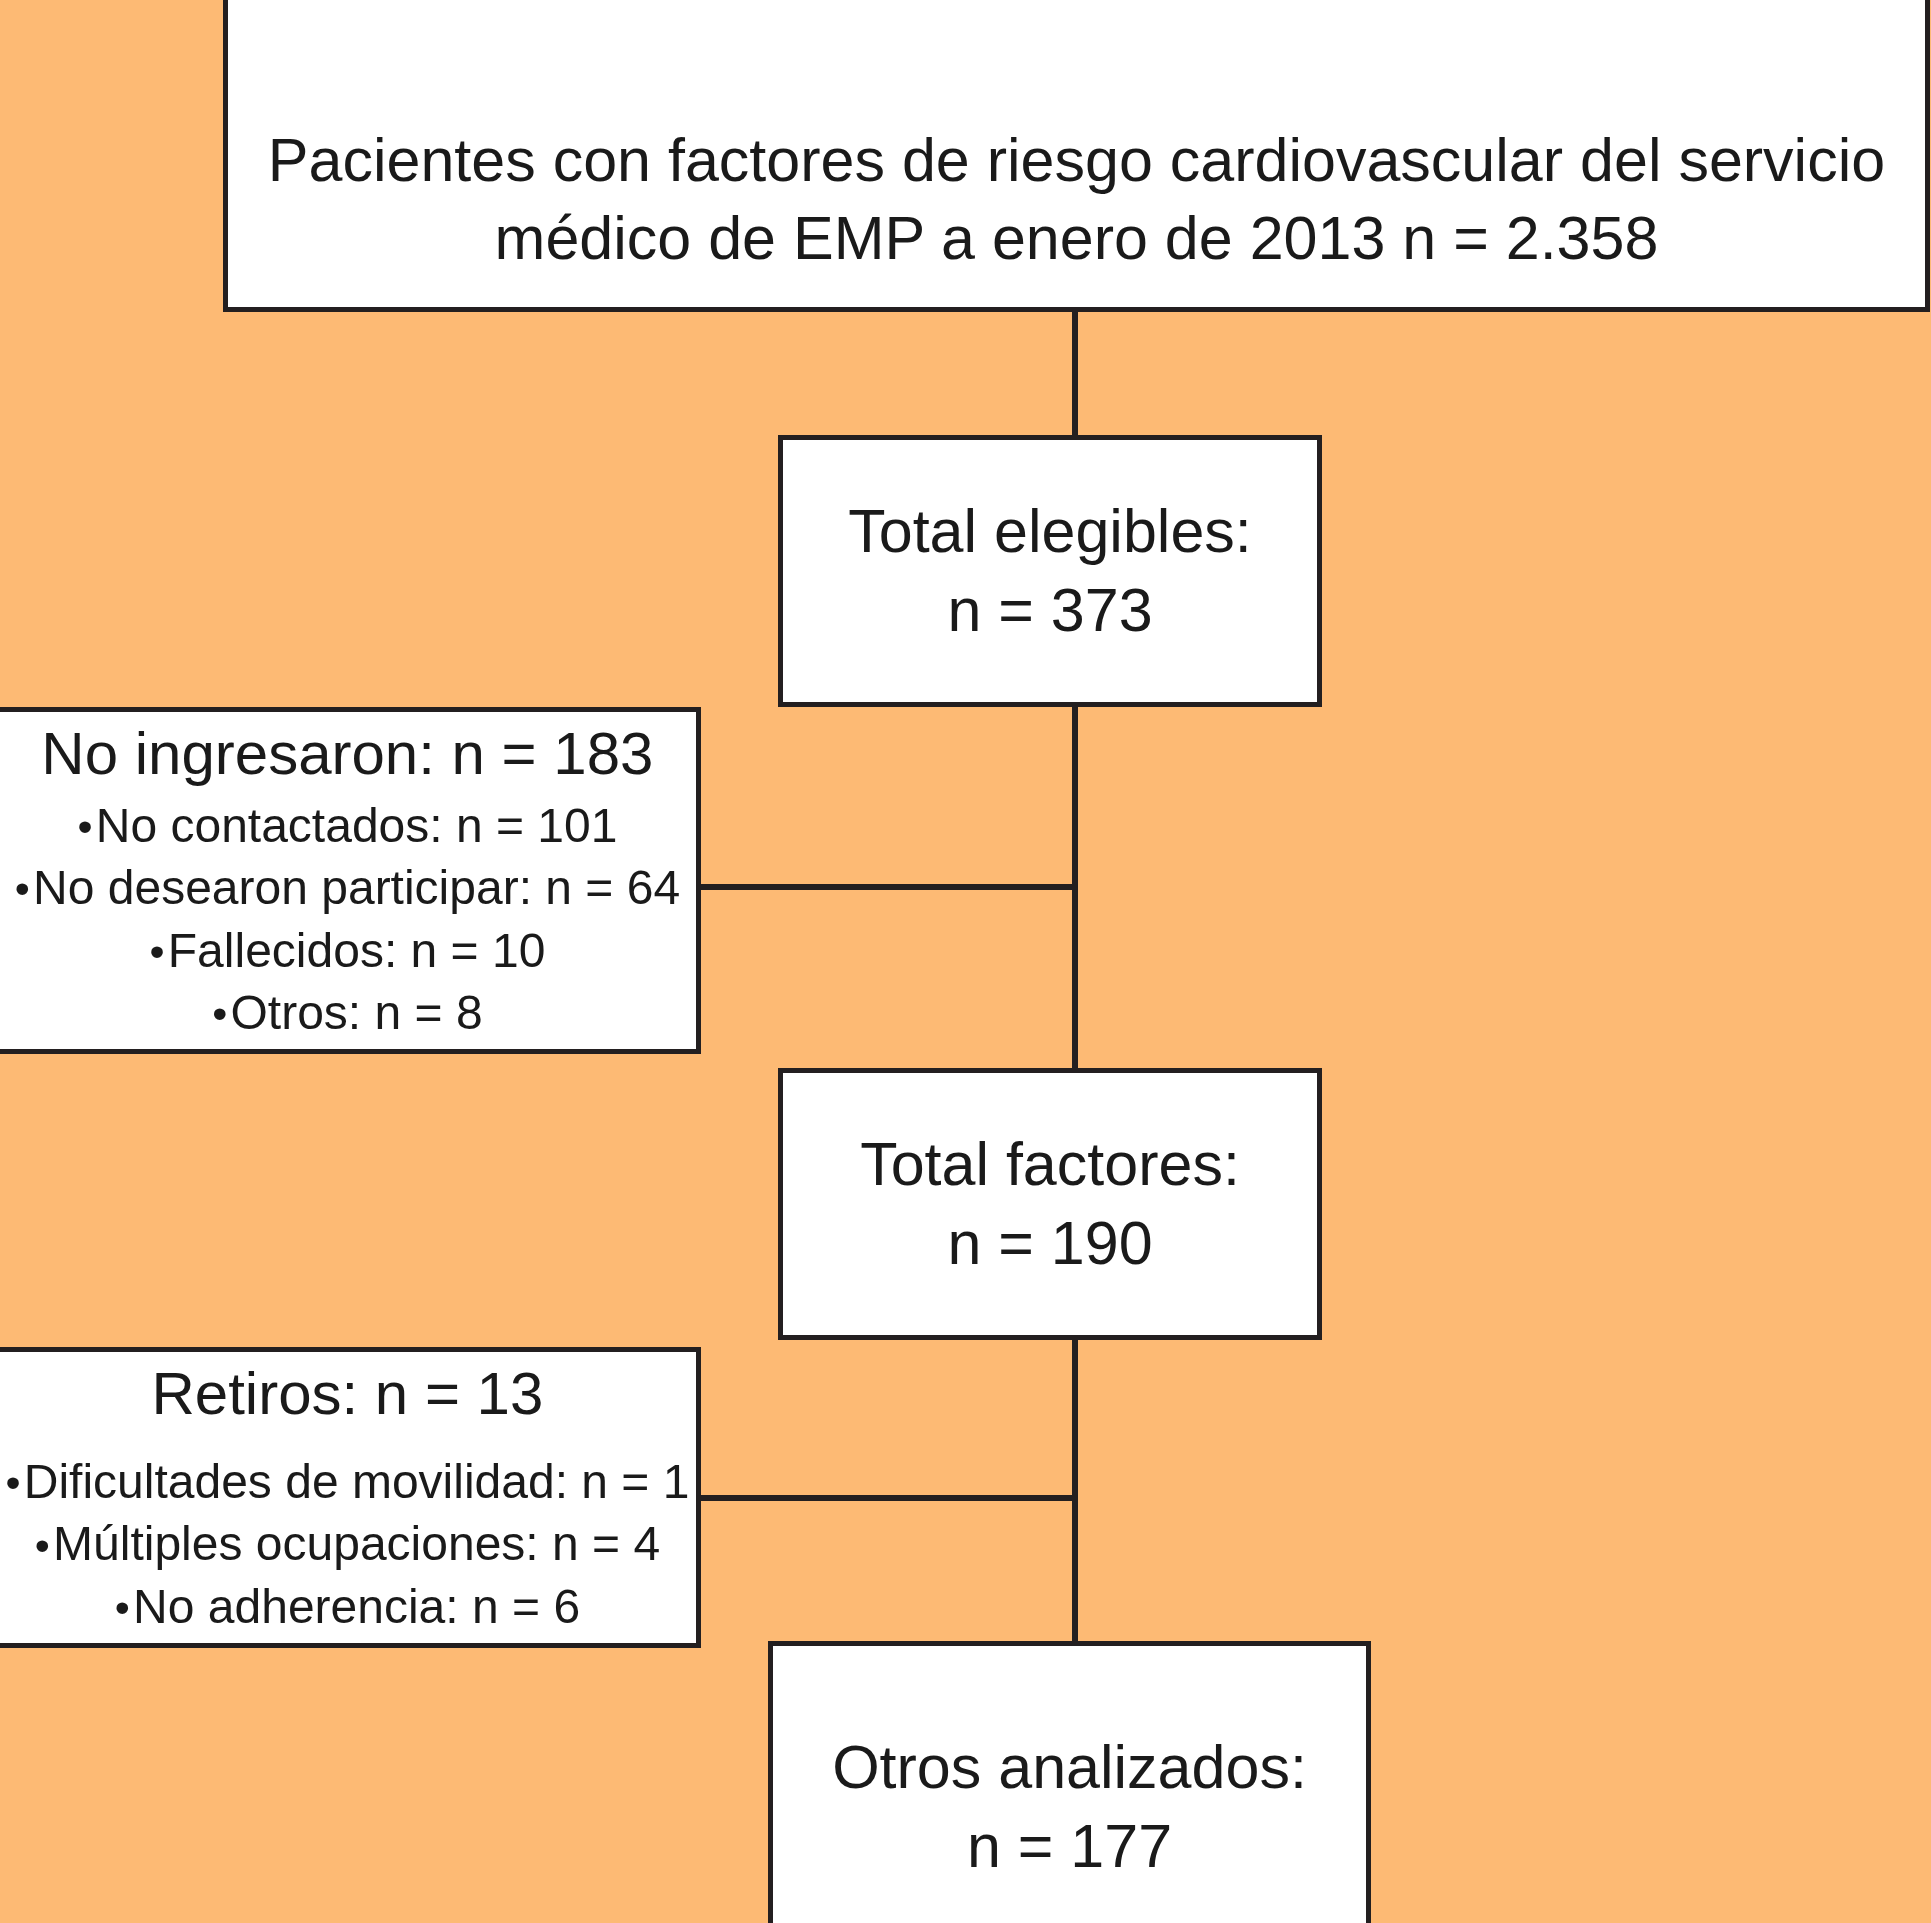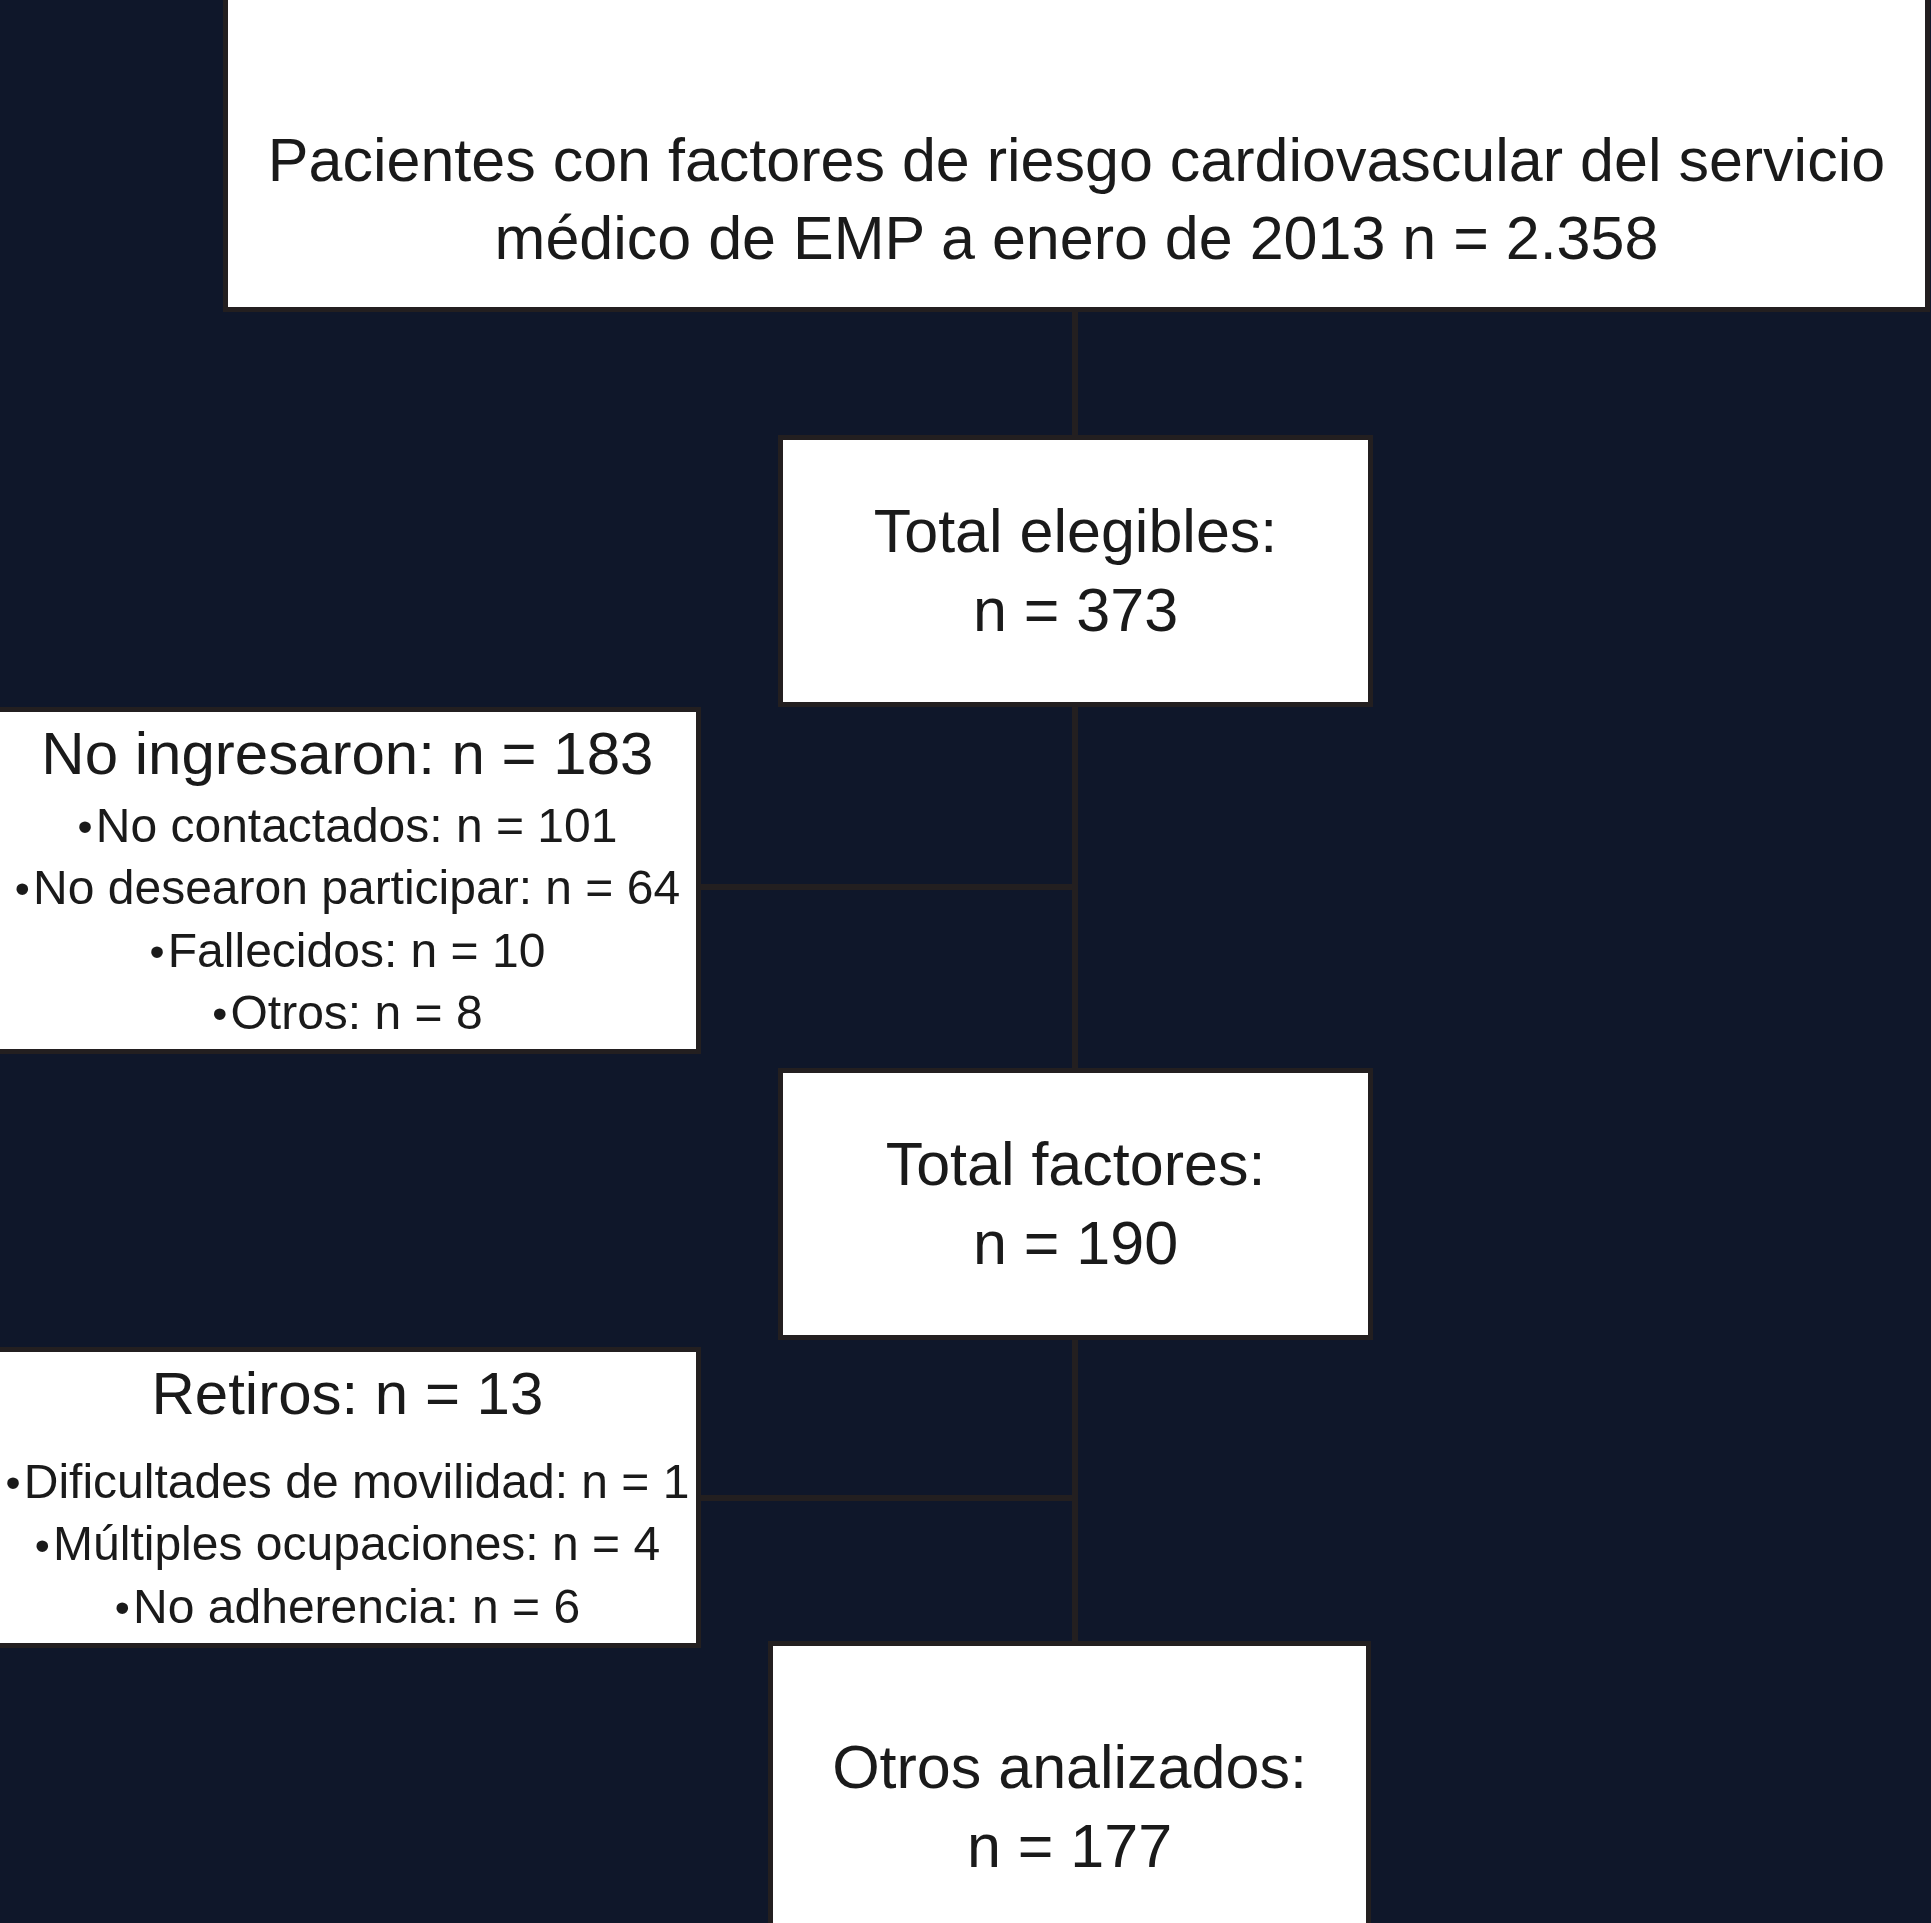--- a/index.html
+++ b/index.html
@@ -4,21 +4,21 @@
 <style>
   html, body {
     margin: 0;
     padding: 0;
     background: #ffffff;
   }
   #canvas {
     position: relative;
     width: 1931px;
     height: 1924px;
-    background: #0f172a;
+    background: #fdba74;
     font-family: "Liberation Sans", "DejaVu Sans", sans-serif;
     color: #1a1a1a;
     overflow: hidden;
   }
   .box {
     position: absolute;
     box-sizing: border-box;
     border: 5.8px solid #231f20;
     background: #ffffff;
     display: flex;
@@ -49,21 +49,21 @@
     font-size: 61px;
     line-height: 1.28;
     letter-spacing: 0px;
     white-space: nowrap;
   }
   #box-source .stack { margin-top: 93px; }
 
   
   .center-box {
     left: 778px;
-    width: 595px;
+    width: 544px;
   }
   .center-box .title,
   .center-box .count {
     font-size: 61px;
     line-height: 1.30;
     white-space: nowrap;
   }
   #box-eligible { top: 435px;  height: 272px; }
   #box-enrolled { top: 1068px; height: 272px; }
   #box-analyzed { left: 768px; top: 1641px; width: 603px; height: 332px; }

